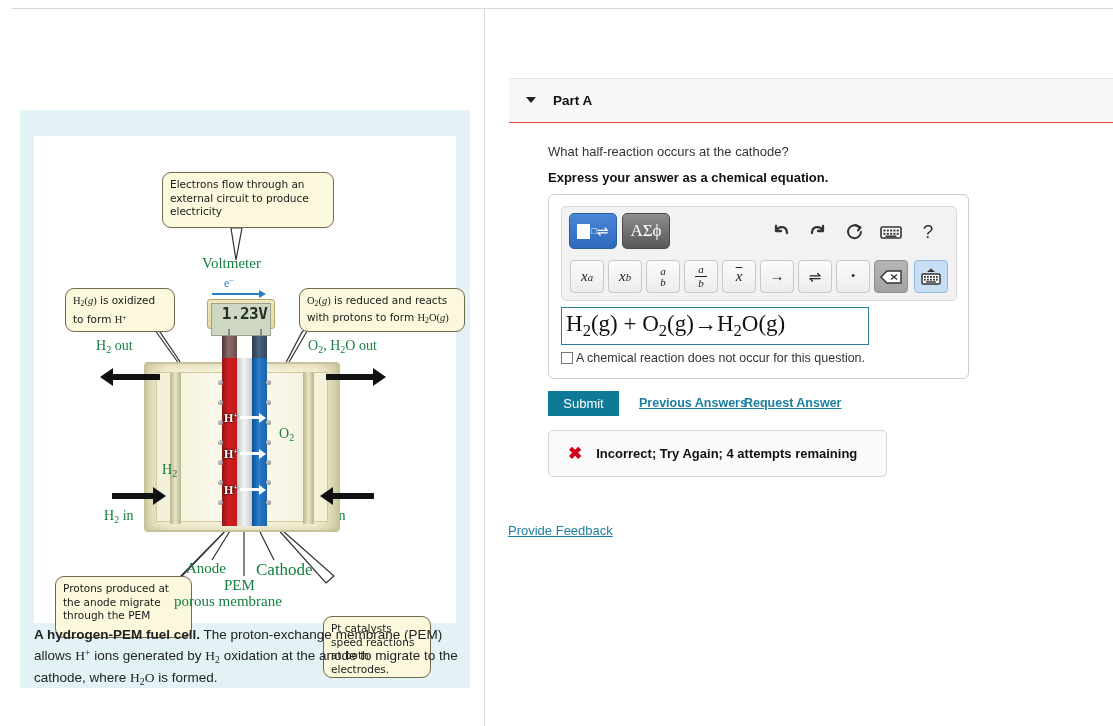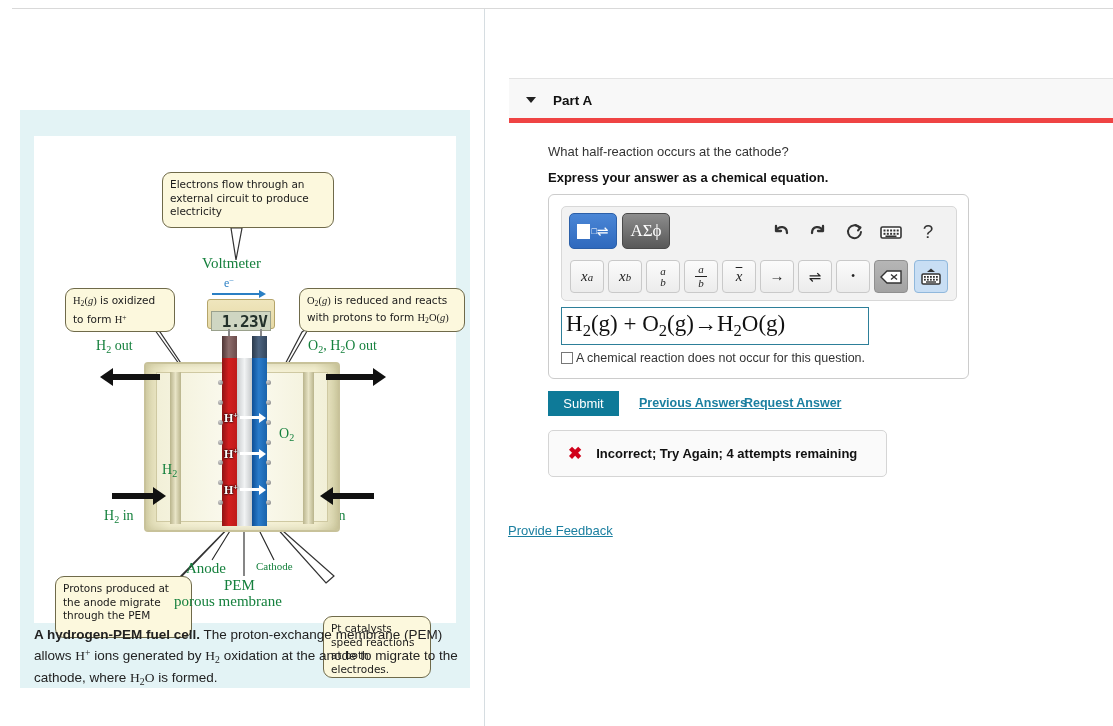--- a/index.html
+++ b/index.html
@@ -60,21 +60,21 @@
     font-size: 14px; color: #15803d; white-space: nowrap;
   }
 
   
   .vm-body {
     position: absolute; left: 173px; top: 163px; width: 68px; height: 30px;
     background: linear-gradient(#efe6bd,#e6d9a6);
     border: 1.6px solid #b5a56a; border-radius: 3px; box-sizing: border-box;
   }
   .vm-screen {
-    position: absolute; left: 177px; top: 175px; width: 60px; height: 20px;
+    position: absolute; left: 177px; top: 167px; width: 60px; height: 33px;
     background: #cfd6c2; border: 1px solid #9aa18c; box-sizing: border-box;
     text-align: center;
     padding-left: 7px;
   }
   .vm-digits {
     font-family: "DejaVu Sans Mono", monospace; font-weight: bold;
     font-size: 16px; color: #23312b; letter-spacing: -0.5px; line-height: 20px;
   }
   .vm-lead { position: absolute; width: 1.6px; background: #8a8a8a; }
 
@@ -144,21 +144,21 @@
   .eflow::after {
     content: ""; position: absolute; right: -6px; top: -3px;
     border-left: 7px solid #2a7fc4; border-top: 4px solid transparent;
     border-bottom: 4px solid transparent;
   }
 
   
   .right { position: absolute; left: 509px; top: 0; width: 604px; height: 726px; }
   .part-header {
     position: absolute; left: 0; top: 78px; width: 604px; height: 45px;
-    background: #f8f8f8; border-top: 1px solid #e3e3e3; border-bottom: 5px solid #ef4444;
+    background: #f8f8f8; border-top: 1px solid #e3e3e3; border-bottom: 1px solid #ef4444;
     box-sizing: border-box;
   }
   .caret {
     position: absolute; left: 17px; top: 18px;
     width: 0; height: 0; border-left: 5.5px solid transparent;
     border-right: 5.5px solid transparent; border-top: 6.5px solid #222;
   }
   .part-title {
     position: absolute; left: 44px; top: 14px;
     font-size: 13.5px; font-weight: bold; color: #111;
@@ -352,21 +352,21 @@
       <div class="wharrow" style="left:206px; top:316px; width:20px;"></div>
       <div class="hplus" style="left:190px; top:346px;">H<span class="sup">+</span></div>
       <div class="wharrow" style="left:206px; top:352px; width:20px;"></div>
 
       <div class="bigarrow l" style="left:78px; top:238px; width:48px;"></div>
       <div class="bigarrow r" style="left:292px; top:238px; width:48px;"></div>
       <div class="bigarrow r" style="left:78px; top:357px; width:42px;"></div>
       <div class="bigarrow l" style="left:298px; top:357px; width:42px;"></div>
 
       <div class="dlabel" style="left:152px; top:424px; font-size:15px;">Anode</div>
-      <div class="dlabel" style="left:222px; top:424px; font-size:11px;text-align:center;">Cathode</div>
+      <div class="dlabel" style="left:222px; top:424px; font-size:17px;text-align:center;">Cathode</div>
       <div class="dlabel" style="left:190px; top:441px; font-size:15px;">PEM</div>
       <div class="dlabel" style="left:140px; top:457px; font-size:15px;">porous membrane</div>
 
     </div>
 
     <div class="fig-caption">
       <b>A hydrogen-PEM fuel cell.</b>
       <span>
         The proton-exchange membrane (PEM) allows <span class="serif">H<span class="sup">+</span></span> ions generated by
         <span class="serif">H<span class="sub">2</span></span> oxidation at the anode to migrate to the cathode, where

